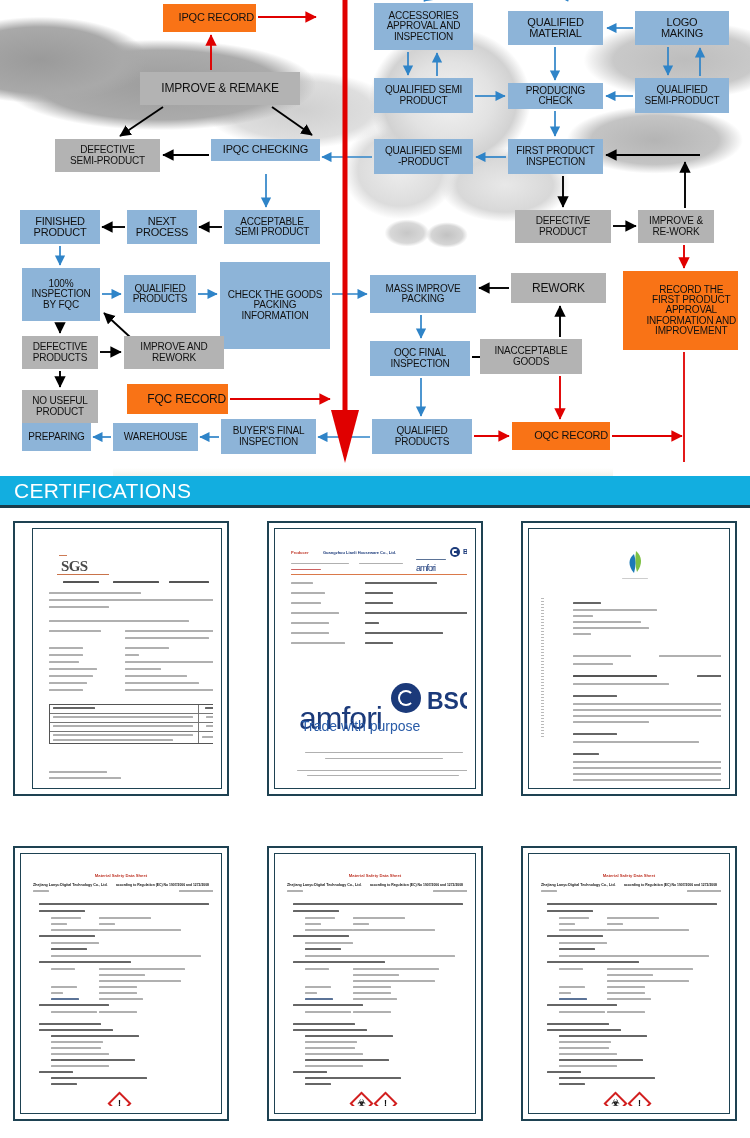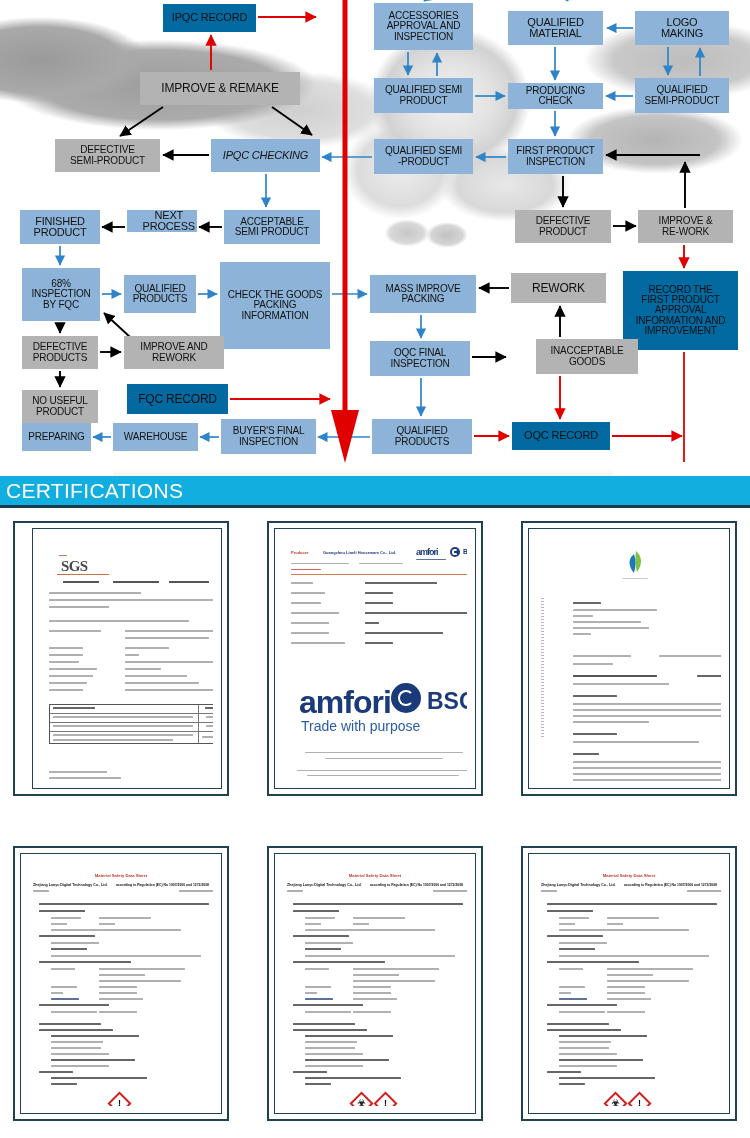--- a/index.html
+++ b/index.html
@@ -51,34 +51,34 @@
     text-align:center;
     font-weight:400;
     color:#111;
     line-height:1.02;
     padding:1px 2px;
     letter-spacing:-0.2px;
     white-space:pre-line;
   }
   .n-blue { background:#8db4d8; }
   .n-gray { background:#b3b3b3; }
-  .n-pink { background:#0369a1; }
+  .n-pink { background:#f97316;justify-content:flex-end; }
 
   svg.edges { position:absolute; left:0; top:0; width:750px; height:465px; pointer-events:none; }
 
   
   #cert-banner {
     position:absolute; left:0; top:476px; width:750px; height:32px;
     background:#12aee0;
     border-bottom:3px solid #1b3b4a;
     display:flex; align-items:center;
   }
   #cert-banner .btitle {
     color:#ffffff; font-size:21px; letter-spacing:0.3px;
-    padding-left:6px; font-weight:400;
+    padding-left:14px; font-weight:400;
   }
   #banner-shadow {
     position:absolute; left:113px; top:468px; width:500px; height:9px;
     background:linear-gradient(to bottom, rgba(245,245,238,0) 0%, #f2f2ea 100%);
   }
 
   
   .cert-card {
     position:absolute;
     background:#fff;
@@ -117,22 +117,23 @@
   .tbl { position:absolute; border:1px solid #555; }
   .tbl .trow { position:absolute; left:0; right:0; height:1px; background:#777; }
   .tbl .tcol { position:absolute; top:0; bottom:0; width:1px; background:#777; }
   .sign {
     position:absolute; font-family:"Liberation Serif", serif; color:#1c1c6b;
     font-style:italic; font-size:11px; opacity:.75; transform:rotate(-6deg);
   }
 
   
   .amf-wordmark {
-    position:absolute; color:#1b3a7a; font-weight:700;
+    position:absolute; color:#1b3a7a; font-weight:400;
     letter-spacing:-1px;
+    margin-top:16px;
   }
   .amf-sub { position:absolute; color:#2a5ca8; }
   .amf-ring {
     position:absolute; border-radius:50%; background:#1b3a7a;
   }
   .amf-ring:after{
     content:""; position:absolute; inset:22%;
     border-radius:50%; border:2px solid #fff; border-right-color:transparent;
   }
   .amf-bsci { position:absolute; color:#1b3a7a; font-weight:700; letter-spacing:0px; }
@@ -289,36 +290,36 @@
       <div class="node n-blue" style="left: 635px; top: 11px; width: 94px; height: 34px; font-size: 11px;"><span>LOGO
 MAKING</span></div>
       <div class="node n-gray" style="left: 140px; top: 72px; width: 160px; height: 33px; font-size: 12px;"><span>IMPROVE &amp; REMAKE</span></div>
       <div class="node n-blue" style="left: 374px; top: 78px; width: 99px; height: 35px; font-size: 10px;"><span>QUALIFIED SEMI
 PRODUCT</span></div>
       <div class="node n-blue" style="left: 508px; top: 83px; width: 95px; height: 26px; font-size: 10px;"><span>PRODUCING CHECK</span></div>
       <div class="node n-blue" style="left: 635px; top: 78px; width: 94px; height: 35px; font-size: 10px;"><span>QUALIFIED
 SEMI-PRODUCT</span></div>
       <div class="node n-gray" style="left: 55px; top: 139px; width: 105px; height: 33px; font-size: 10px;"><span>DEFECTIVE
 SEMI-PRODUCT</span></div>
-      <div class="node n-blue" style="left: 211px; top: 139px; width: 109px; height: 33px; font-size: 11px; font-style: italic;"><span>IPQC CHECKING</span></div>
+      <div class="node n-blue" style="left: 211px; top: 139px; width: 109px; height: 22px; font-size: 11px;"><span>IPQC CHECKING</span></div>
       <div class="node n-blue" style="left: 374px; top: 139px; width: 99px; height: 35px; font-size: 10px;"><span>QUALIFIED SEMI
 -PRODUCT</span></div>
       <div class="node n-blue" style="left: 508px; top: 139px; width: 95px; height: 35px; font-size: 10px;"><span>FIRST PRODUCT
 INSPECTION</span></div>
       <div class="node n-blue" style="left: 20px; top: 210px; width: 80px; height: 34px; font-size: 11px;"><span>FINISHED
 PRODUCT</span></div>
-      <div class="node n-blue" style="left: 127px; top: 210px; width: 70px; height: 22px; font-size: 11px; justify-content: flex-end;"><span>NEXT
+      <div class="node n-blue" style="left: 127px; top: 210px; width: 70px; height: 34px; font-size: 11px;"><span>NEXT
 PROCESS</span></div>
       <div class="node n-blue" style="left: 224px; top: 210px; width: 96px; height: 34px; font-size: 10px;"><span>ACCEPTABLE
 SEMI PRODUCT</span></div>
       <div class="node n-gray" style="left: 515px; top: 210px; width: 96px; height: 33px; font-size: 10px;"><span>DEFECTIVE
 PRODUCT</span></div>
-      <div class="node n-gray" style="left: 638px; top: 210px; width: 95px; height: 33px; font-size: 10px;"><span>IMPROVE &amp;
+      <div class="node n-gray" style="left: 638px; top: 210px; width: 76px; height: 33px; font-size: 10px;"><span>IMPROVE &amp;
 RE-WORK</span></div>
-      <div class="node n-blue" style="left: 22px; top: 268px; width: 78px; height: 53px; font-size: 10px;"><span>68%
+      <div class="node n-blue" style="left: 22px; top: 268px; width: 78px; height: 53px; font-size: 10px;"><span>100%
 INSPECTION
 BY FQC</span></div>
       <div class="node n-blue" style="left: 124px; top: 275px; width: 72px; height: 38px; font-size: 10px;"><span>QUALIFIED
 PRODUCTS</span></div>
       <div class="node n-blue" style="left: 220px; top: 262px; width: 110px; height: 87px; font-size: 10px;"><span>CHECK THE GOODS
 PACKING
 INFORMATION</span></div>
       <div class="node n-blue" style="left: 370px; top: 275px; width: 106px; height: 38px; font-size: 10px;"><span>MASS IMPROVE
 PACKING</span></div>
       <div class="node n-gray" style="left: 511px; top: 273px; width: 95px; height: 30px; font-size: 12px;"><span>REWORK</span></div>
@@ -326,21 +327,21 @@
 FIRST PRODUCT
 APPROVAL
 INFORMATION  AND
 IMPROVEMENT</span></div>
       <div class="node n-gray" style="left: 22px; top: 336px; width: 76px; height: 33px; font-size: 10px;"><span>DEFECTIVE
 PRODUCTS</span></div>
       <div class="node n-gray" style="left: 124px; top: 336px; width: 100px; height: 33px; font-size: 10px;"><span>IMPROVE AND
 REWORK</span></div>
       <div class="node n-blue" style="left: 370px; top: 341px; width: 100px; height: 35px; font-size: 10px;"><span>OQC FINAL
 INSPECTION</span></div>
-      <div class="node n-gray" style="left: 536px; top: 339px; width: 102px; height: 35px; font-size: 10px;"><span>INACCEPTABLE
+      <div class="node n-gray" style="left: 480px; top: 339px; width: 102px; height: 35px; font-size: 10px;"><span>INACCEPTABLE
 GOODS</span></div>
       <div class="node n-gray" style="left: 22px; top: 390px; width: 76px; height: 33px; font-size: 10px;"><span>NO USEFUL
 PRODUCT</span></div>
       <div class="node n-pink" style="left: 127px; top: 384px; width: 101px; height: 30px; font-size: 12px;"><span>FQC RECORD</span></div>
       <div class="node n-blue" style="left: 22px; top: 423px; width: 69px; height: 28px; font-size: 10px;"><span>PREPARING</span></div>
       <div class="node n-blue" style="left: 113px; top: 423px; width: 85px; height: 28px; font-size: 10px;"><span>WAREHOUSE</span></div>
       <div class="node n-blue" style="left: 221px; top: 419px; width: 95px; height: 35px; font-size: 10px;"><span>BUYER'S FINAL
 INSPECTION</span></div>
       <div class="node n-blue" style="left: 372px; top: 419px; width: 100px; height: 35px; font-size: 10px;"><span>QUALIFIED
 PRODUCTS</span></div>

